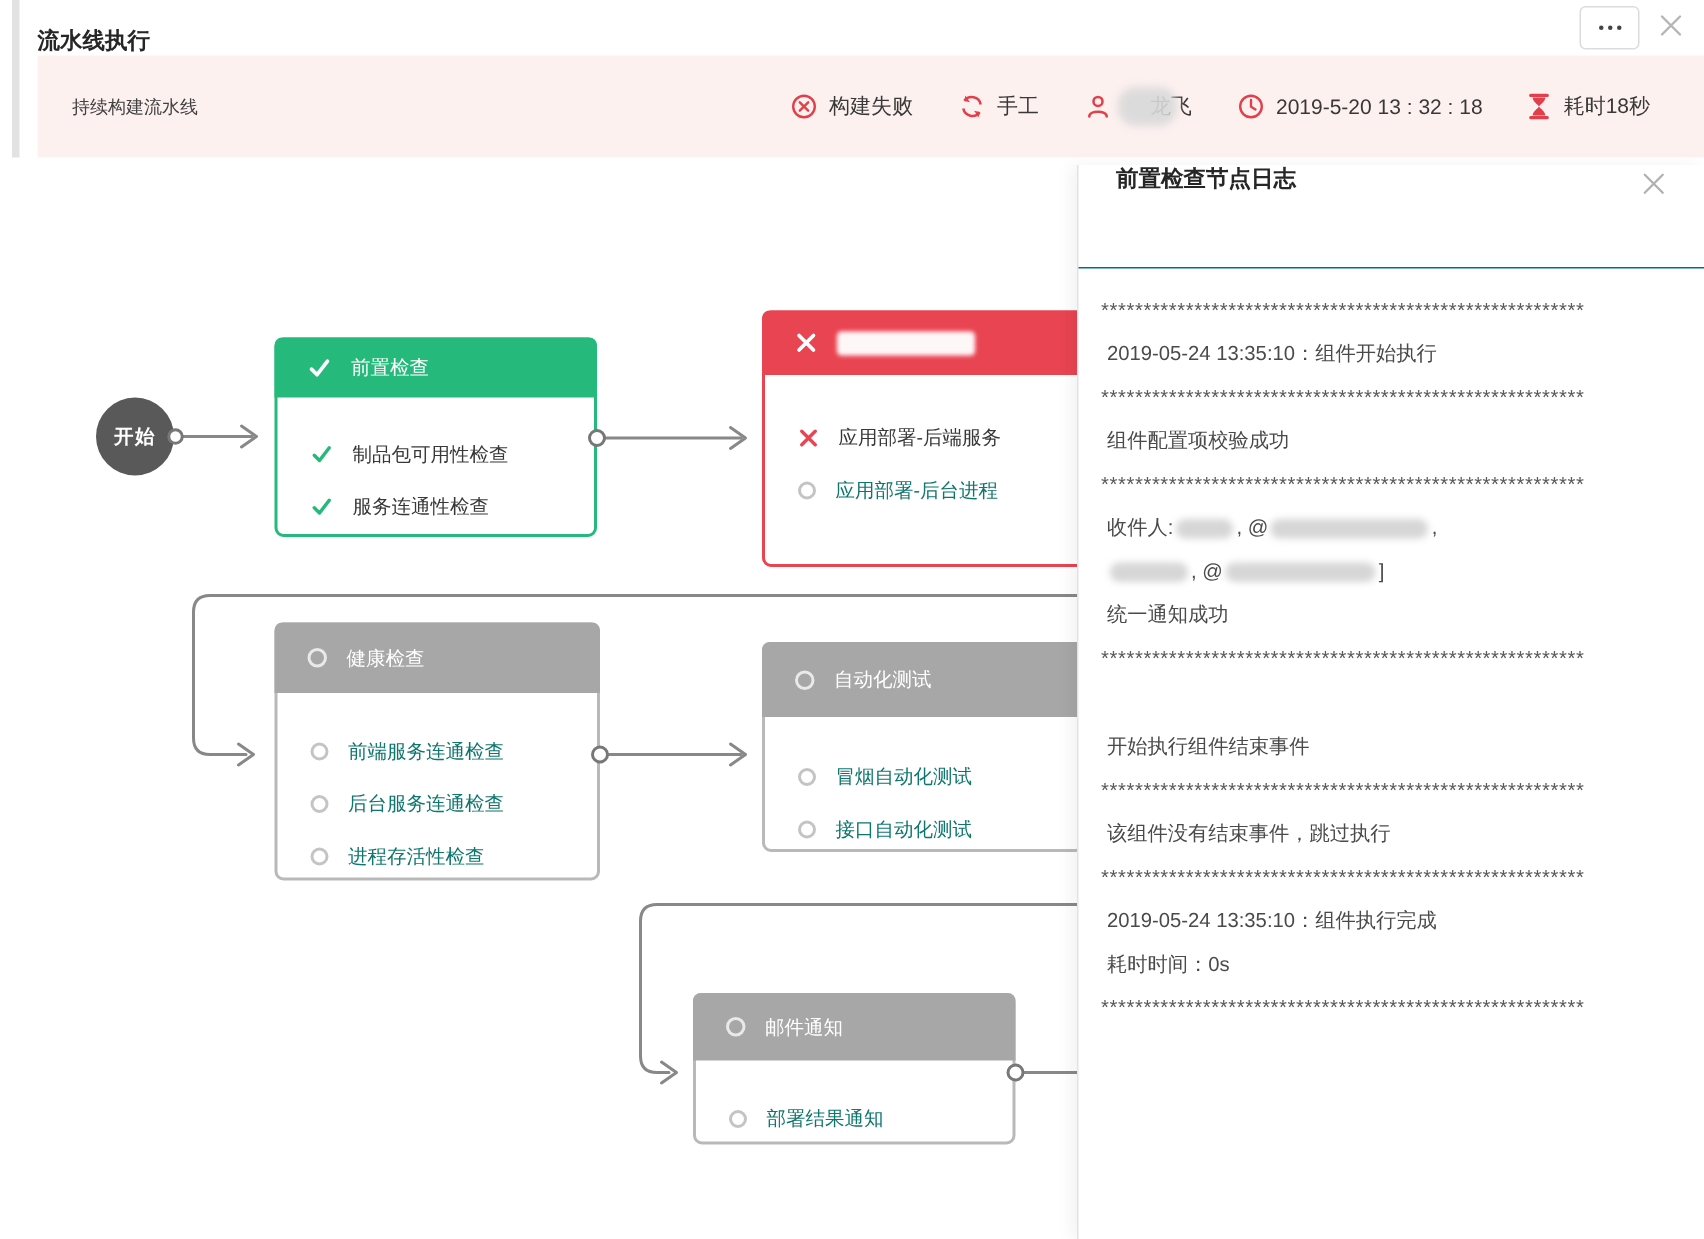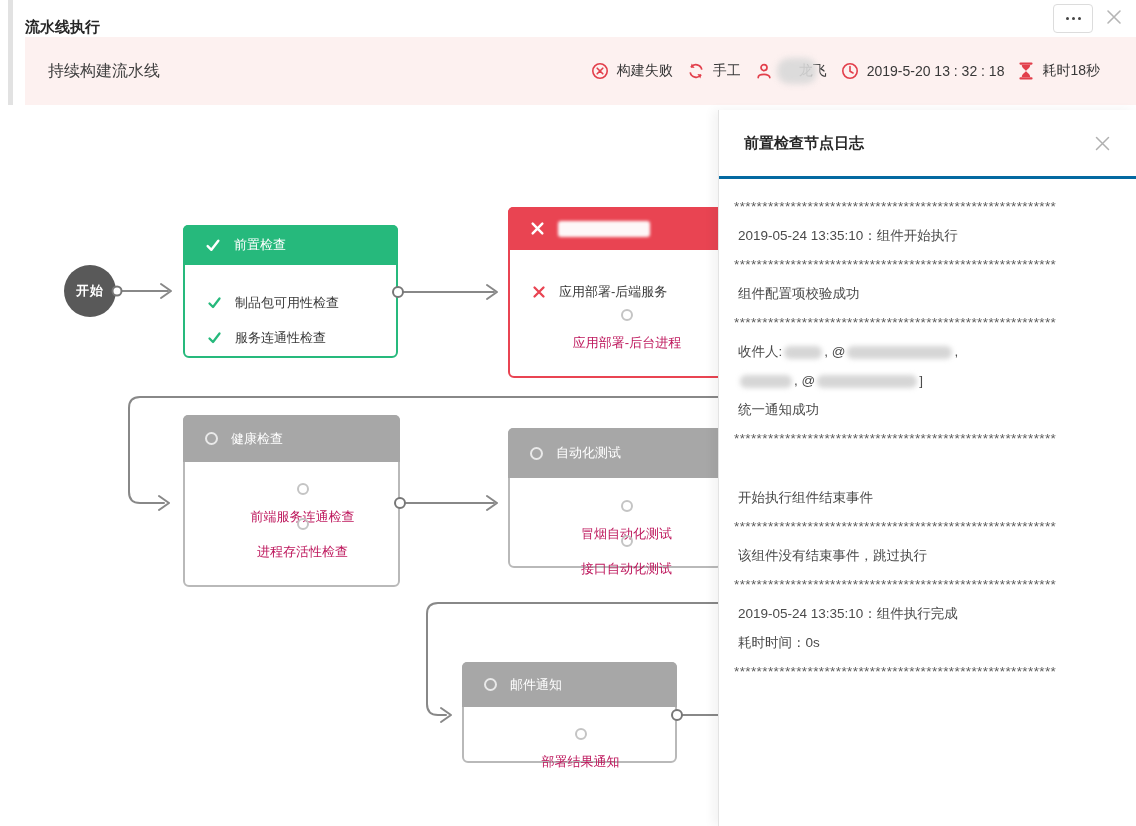--- a/index.html
+++ b/index.html
@@ -12,22 +12,22 @@
   .edge-strip{position:absolute;left:8px;top:0;width:5px;height:826px;background:#e2e2e2;}
   
   .win-title{position:absolute;left:25px;top:18px;font-size:15px;font-weight:bold;color:#262626;font-family:Liberation Serif, serif;}
   .more-btn{position:absolute;left:1053px;top:4px;width:38px;height:27px;background:#fff;
     border:1px solid #dcdcdc;border-radius:4px;display:flex;align-items:center;justify-content:center;gap:3px;cursor:pointer;}
   .more-btn i{width:3px;height:3px;border-radius:50%;background:#444;}
   .win-close{position:absolute;left:1102px;top:5px;width:24px;height:24px;display:flex;align-items:center;justify-content:center;cursor:pointer;}
   
   .banner{position:absolute;left:25px;top:37px;width:1111px;height:68px;background:#fdf1f0;
     display:flex;align-items:center;padding:0 36px 0 23px;box-sizing:border-box;}
-  .banner-title{font-size:16px;color:#404040;}
-  .banner-right{margin-left:auto;display:flex;align-items:center;gap:14px;}
+  .banner-title{font-size:12px;color:#404040;}
+  .banner-right{margin-left:auto;display:flex;align-items:center;gap:30px;}
   .meta{display:flex;align-items:center;gap:8px;font-size:14px;color:#383838;white-space:nowrap;}
   
   .exec-wrap{position:relative;display:inline-block;}
   .exec-name{position:relative;z-index:0;padding-left:18px;}
   .exec-blur{position:absolute;z-index:1;left:-4px;top:-4px;width:40px;height:26px;border-radius:12px;
     background:#d9d9d9;filter:blur(3px);opacity:.9;}
   
   .diagram{position:absolute;left:0;top:105px;width:1136px;height:721px;background:#fff;}
   .start-node{position:absolute;left:64px;top:160px;width:52px;height:52px;border-radius:50%;
     background:#595959;color:#fff;font-size:13px;font-weight:bold;letter-spacing:1px;
@@ -36,30 +36,30 @@
   .node .hd{margin:-2px -2px 12px -2px;border-radius:5px 5px 0 0;display:flex;align-items:center;gap:13px;
     padding-left:22px;color:#fff;font-size:13px;box-sizing:border-box;}
   .node.success{border-color:#26b97c;}
   .node.success .hd{background:#26b97c;}
   .node.failed{border-color:#e94452;}
   .node.failed .hd{background:#e94452;}
   .node.pending{border-color:#b9b9b9;}
   .node.pending .hd{background:#a7a7a7;}
   .node .bd{box-sizing:border-box;}
   .row{display:flex;align-items:center;gap:13px;padding-left:22px;height:35px;font-size:13px;color:#383838;}
-  .row.dim{color:#be185d;flex-direction:column;}
+  .row.dim{color:#0f766e;}
   .ring{width:12px;height:12px;border:2px solid #c4c4c4;border-radius:50%;box-sizing:border-box;flex:0 0 auto;}
   .ring-hdr{border-color:rgba(255,255,255,.75);width:13px;height:13px;}
   .redacted-title{display:inline-block;width:92px;height:16px;border-radius:3px;background:#fff;
     filter:blur(1.5px);opacity:.96;}
   .conn{position:absolute;left:0;top:0;z-index:2;pointer-events:none;}
   
   .panel{position:absolute;left:718px;top:110px;width:418px;height:716px;background:#fff;z-index:5;
     border-left:1px solid #e3e3e3;box-shadow:-5px 0 10px rgba(0,0,0,.05);box-sizing:border-box;}
-  .panel-hd{height:69px;display:flex;align-items:center;padding:0 22px 0 25px;border-bottom:3px solid #0369a1;box-sizing:border-box;gap:48px;}
+  .panel-hd{height:69px;display:flex;padding:0 22px 0 25px;border-bottom:1px solid #0369a1;box-sizing:border-box;gap:48px;}
   .panel-title{font-size:15px;font-weight:bold;color:#262626;}
   .panel-close{margin-left:auto;width:24px;height:24px;display:flex;align-items:center;justify-content:center;cursor:pointer;}
   .log{padding:17px 12px 0 15px;font-size:13.5px;color:#4a4a4a;}
   .log-stars{line-height:21px;white-space:nowrap;overflow:hidden;color:#5c5c5c;letter-spacing:.4px;}
   .log-text{line-height:21px;margin:8px 4px;}
   .log-gap{height:30px;}
   .blur-seg{display:inline-block;height:13px;border-radius:6px;background:#d6d6d6;filter:blur(2.5px);
     vertical-align:middle;margin:0 2px;}
 </style>
 </head>
@@ -173,20 +173,24 @@
       </div>
       <div class="node pending" style="left: 183px; top: 310px; width: 217px; height: 172px;">
         <div class="hd" style="height:47px">
           <span class="ring ring-hdr"></span>
           <span>健康检查</span>
         </div>
                  <div class="bd" style="padding-top:9px">
           <div class="row dim">
             <span class="ring"></span>
             <span>前端服务连通检查</span>
+          </div>
+          <div class="row dim">
+            <span class="ring"></span>
+            <span>后台服务连通检查</span>
           </div>
           <div class="row dim">
             <span class="ring"></span>
             <span>进程存活性检查</span>
           </div>
         </div>
       </div>
       <div class="node pending" style="left: 508px; top: 323px; width: 215px; height: 140px;">
         <div class="hd" style="height:50px">
           <span class="ring ring-hdr"></span>

